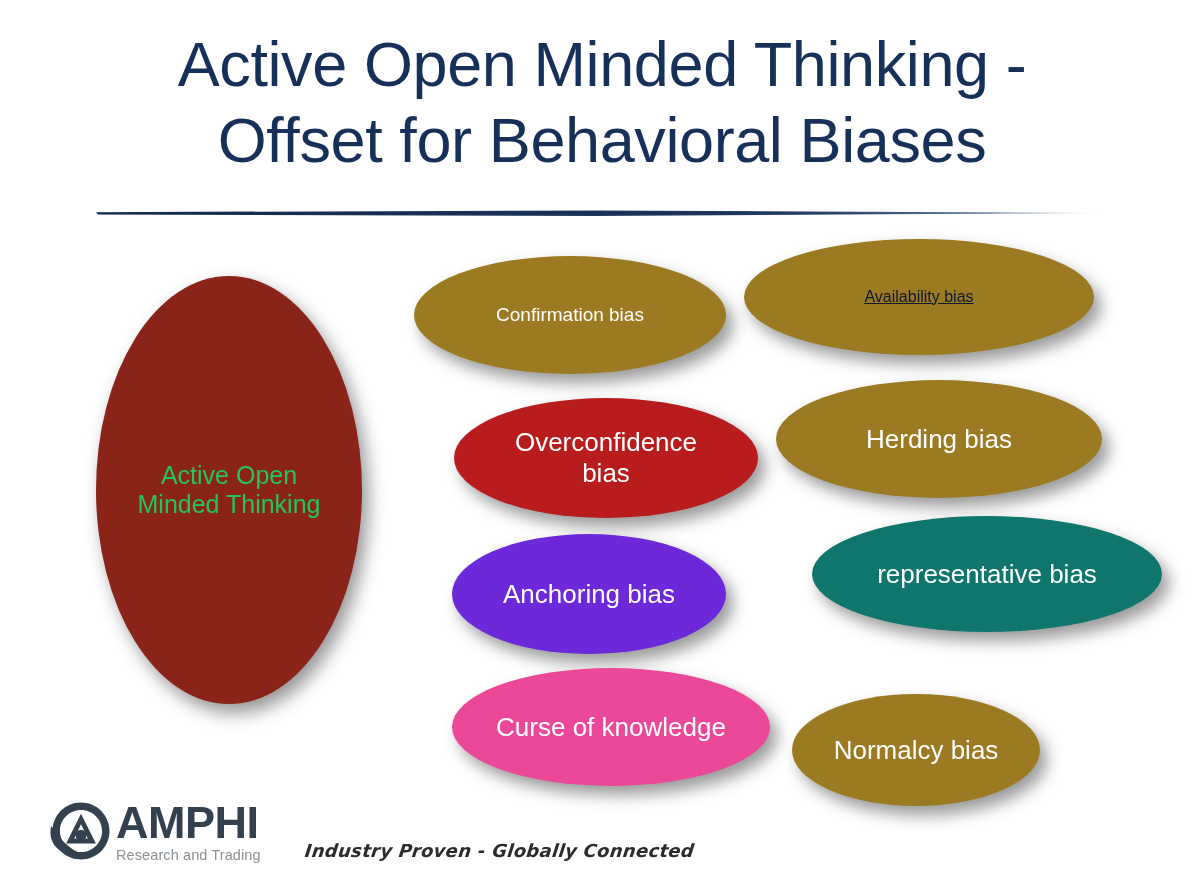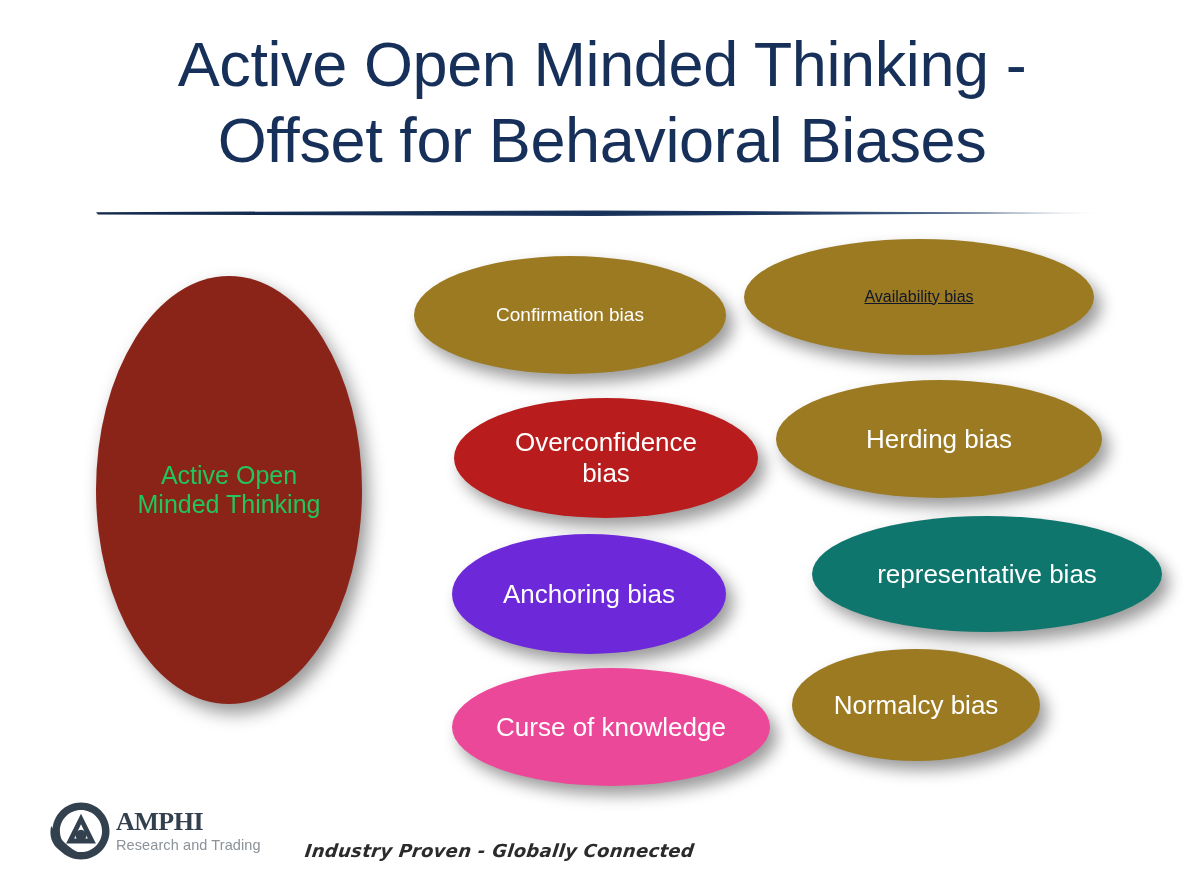--- a/index.html
+++ b/index.html
@@ -93,23 +93,23 @@
     flex: 0 0 62px;
   }
   #logo-words {
     margin-left: 4px;
     display: flex;
     flex-direction: column;
     justify-content: center;
     line-height: 1;
   }
   #logo-name {
-    font-family: Liberation Serif, serif;
+    font-family: Liberation Sans, sans-serif;
     font-weight: 700;
-    font-size: 26px;
+    font-size: 45px;
     letter-spacing: -0.5px;
     color: #33414F;
   }
   #logo-sub {
     font-family: "Liberation Sans", sans-serif;
     font-weight: 400;
     font-size: 14.5px;
     letter-spacing: 0.1px;
     color: #8B9298;
     margin-top: 3px;
@@ -172,21 +172,21 @@
       </div>
       <div class="ellipse bias" style="left: 452px; top: 534px; width: 274px; height: 120px; font-size: 26px; background: #6d28d9; color: rgb(255, 255, 255);">
         <span class="label">Anchoring bias</span>
       </div>
       <div class="ellipse bias" style="left: 812px; top: 516px; width: 350px; height: 116px; font-size: 26px; background: #0f766e; color: rgb(255, 255, 255);">
         <span class="label">representative bias</span>
       </div>
       <div class="ellipse bias" style="left: 452px; top: 668px; width: 318px; height: 118px; font-size: 26px; background: #ec4899; color: rgb(255, 255, 255);">
         <span class="label">Curse of knowledge</span>
       </div>
-      <div class="ellipse bias" style="left: 792px; top: 649px; width: 248px; height: 112px; font-size: 26px; background: rgb(155, 122, 34); color: rgb(255, 255, 255);">
+      <div class="ellipse bias" style="left: 792px; top: 694px; width: 248px; height: 112px; font-size: 26px; background: rgb(155, 122, 34); color: rgb(255, 255, 255);">
         <span class="label">Normalcy bias</span>
       </div>
     </div>
 
   <div id="logo">
     <svg id="logo-mark" viewBox="0 0 100 100" xmlns="http://www.w3.org/2000/svg">
       <g fill="#33414F">
         <path d="M50 4 C75.4 4 96 24.6 96 50 C96 75.4 75.4 96 50 96 C24.6 96 4 75.4 4 50
                  C4 24.6 24.6 4 50 4 Z
                  M50 16 C31.2 16 16 31.2 16 50 C16 68.8 31.2 84 50 84

